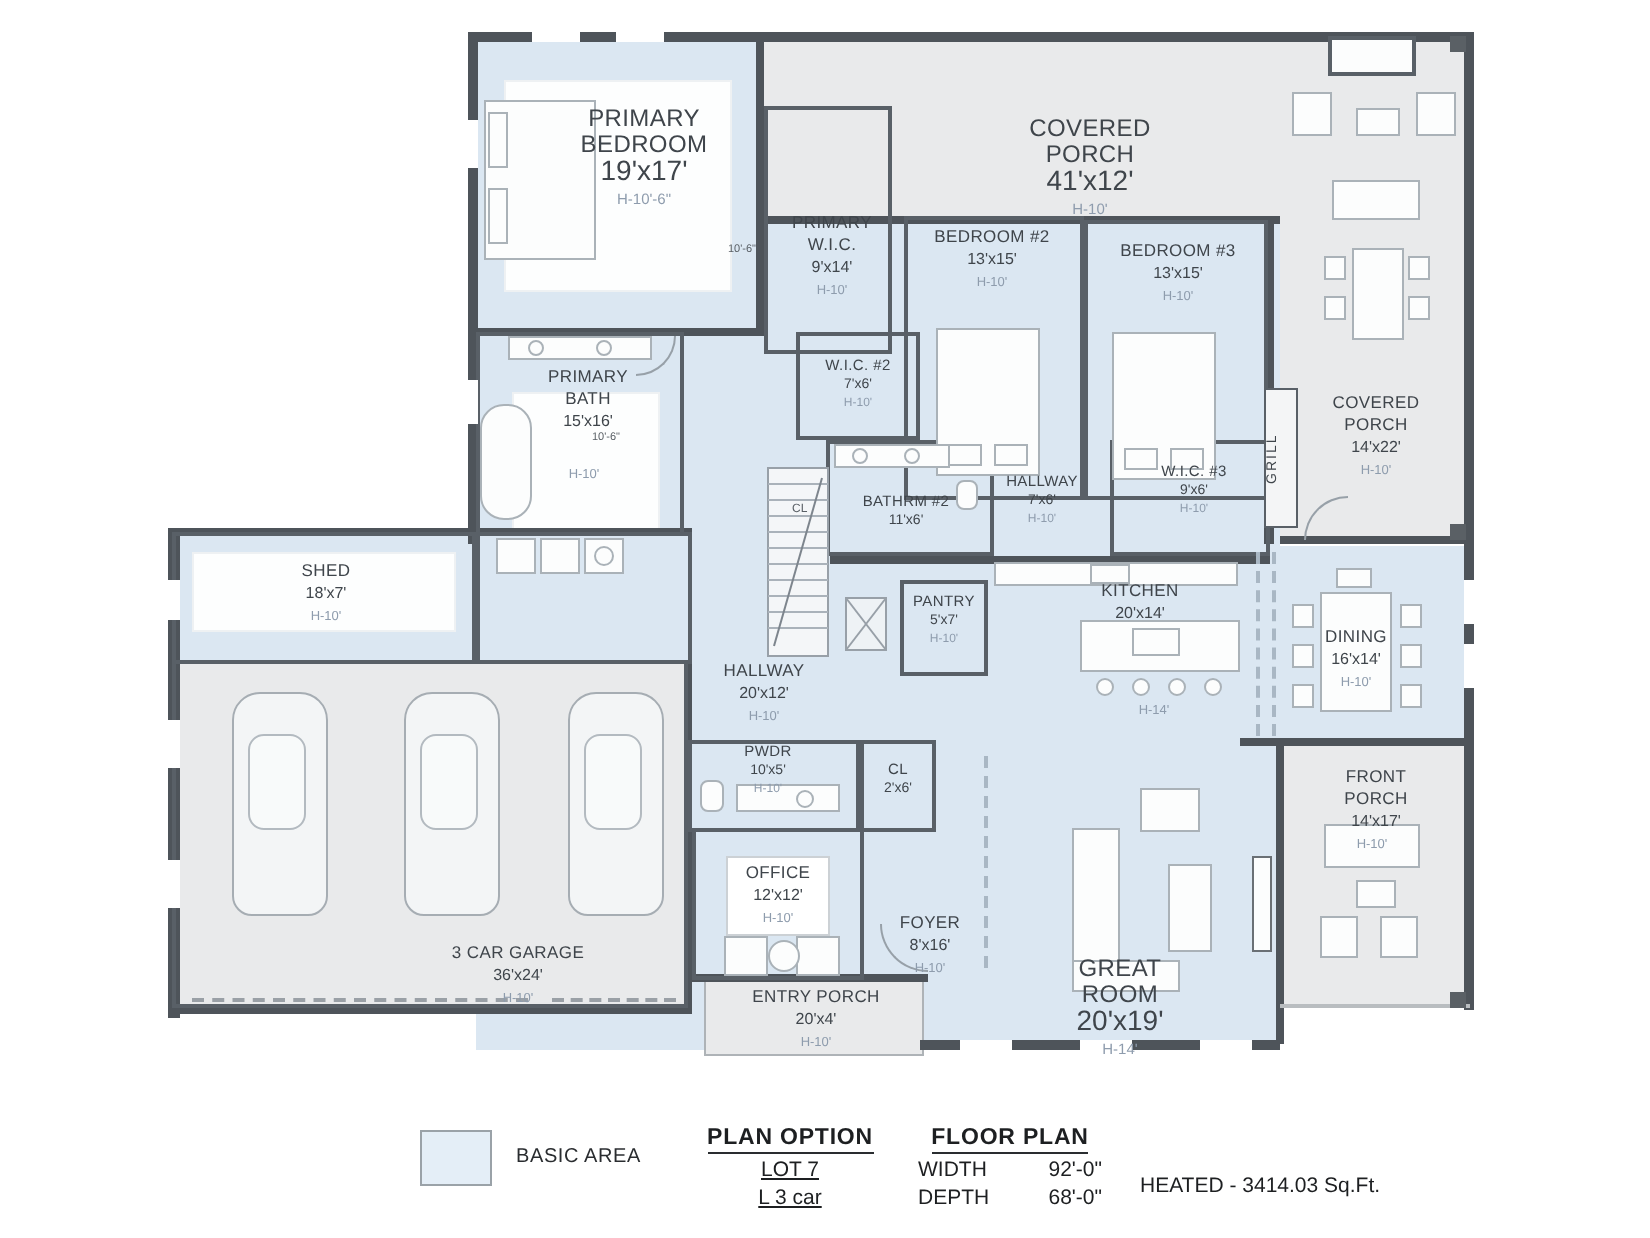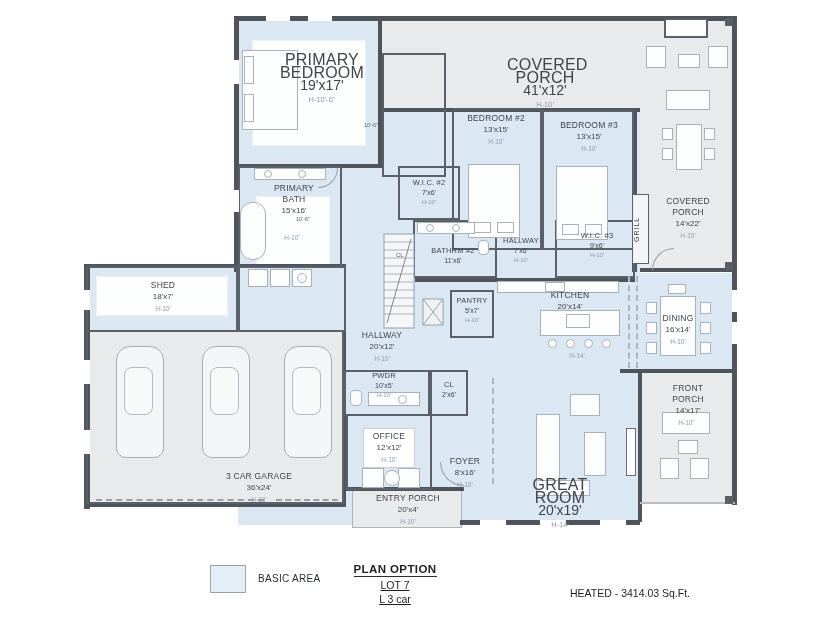--- a/index.html
+++ b/index.html
@@ -22,21 +22,21 @@
   .f { position:absolute; background:#fcfdfd; border:1px solid #aab2b8; }
   .f.round { border-radius:50%; }
   .car { position:absolute; background:#f3f5f6; border:1.5px solid #a6adb3; border-radius:14px 14px 10px 10px; }
   .car > div { position:absolute; left:7px; top:20px; width:29px; height:48px; border:1px solid #b3bac0; border-radius:8px; background:#f8fafa; }
   .arc { position:absolute; border:1px solid #97a0a8; background:transparent; }
   
   .rl { position:absolute; transform:translateX(-50%); text-align:center; color:#3f454b; line-height:11px; }
   .rn { font-size:8.5px; letter-spacing:.2px; }
   .rd { font-size:8px; }
   .rh { font-size:6.5px; color:#8e9cad; padding-top:1px; }
-  .rl.lg { line-height:13px; } .rl.lg .rn { font-size:16px; } .rl.lg .rd { font-size:14px; } .rl.lg .rh { font-size:7.5px; }
+  .rl.lg { line-height:13px; } .rl.lg .rn { font-size:12px; } .rl.lg .rd { font-size:14px; } .rl.lg .rh { font-size:7.5px; }
   .rl.sm { line-height:9.5px; } .rl.sm .rn { font-size:7.5px; } .rl.sm .rd { font-size:7px; } .rl.sm .rh { font-size:6px; }
   .rl.boxed { background:#fff; border:1px solid #ccd1d5; padding:2px 5px; }
   .hmark { position:absolute; transform:translateX(-50%); font-size:6.5px; color:#8e9cad; }
   .tiny { position:absolute; font-size:5.5px; color:#5a6066; }
   .grill { position:absolute; background:#f4f5f6; border:1.5px solid #596067; color:#3f454b;
            font-size:7px; letter-spacing:1px; writing-mode:vertical-rl; transform:rotate(180deg);
            text-align:center; }
   
   .lg-swatch { position:absolute; background:#e4eef7; border:1px solid #9aa2a8; }
   .lg-label { position:absolute; font-size:10px; color:#2a2d30; letter-spacing:.3px; }
@@ -229,20 +229,25 @@
   <div class="f round" style="left:384px;top:470px;width:16px;height:16px"></div>
   <div class="f" style="left:376px;top:432px;width:28px;height:24px"></div>
 
   <div class="grill" style="left:632px;top:194px;width:17px;height:70px">GRILL</div>
 
   <div class="rl lg" style="left:322px;top:53px;width:104px">
     <div class="rn">PRIMARY BEDROOM</div>
     <div class="rd">19'x17'</div>
     <div class="rh">H-10'-6"</div>
   </div>
+  <div class="rl" style="left:416px;top:106px;width:58px">
+    <div class="rn">PRIMARY W.I.C.</div>
+    <div class="rd">9'x14'</div>
+    <div class="rh">H-10'</div>
+  </div>
   <div class="rl" style="left:294px;top:183px;width:62px">
     <div class="rn">PRIMARY BATH</div>
     <div class="rd">15'x16'</div>
   </div>
   <div class="hmark" style="left:292px;top:234px">H-10'</div>
   <div class="rl sm" style="left:429px;top:178px;width:54px">
     <div class="rn">W.I.C. #2</div>
     <div class="rd">7'x6'</div>
     <div class="rh">H-10'</div>
   </div>
@@ -351,20 +356,31 @@
 
   <div class="lg-swatch" style="left:210px;top:565px;width:36px;height:28px"></div>
   <div class="lg-label" style="left:258px;top:573px">BASIC AREA</div>
 
   <div class="lg-block" style="left:345px;top:559px;width:100px">
     <span class="lg-title">PLAN OPTION</span>
     <div class="lg-line">LOT 7</div>
     <div class="lg-line">L 3 car</div>
   </div>
 
+  <div class="lg-block" style="left:455px;top:559px;width:100px">
+    <span class="lg-title">FLOOR PLAN</span>
+    <div class="lg-row">
+      <span>WIDTH</span>
+      <span>92'-0"</span>
+    </div>
+    <div class="lg-row">
+      <span>DEPTH</span>
+      <span>68'-0"</span>
+    </div>
+  </div>
 
   <div class="lg-stats" style="left:570px;top:558px">
     <div>HEATED - 3414.03 Sq.Ft.</div>
     
     
     
   </div>
 
 </div>
 

